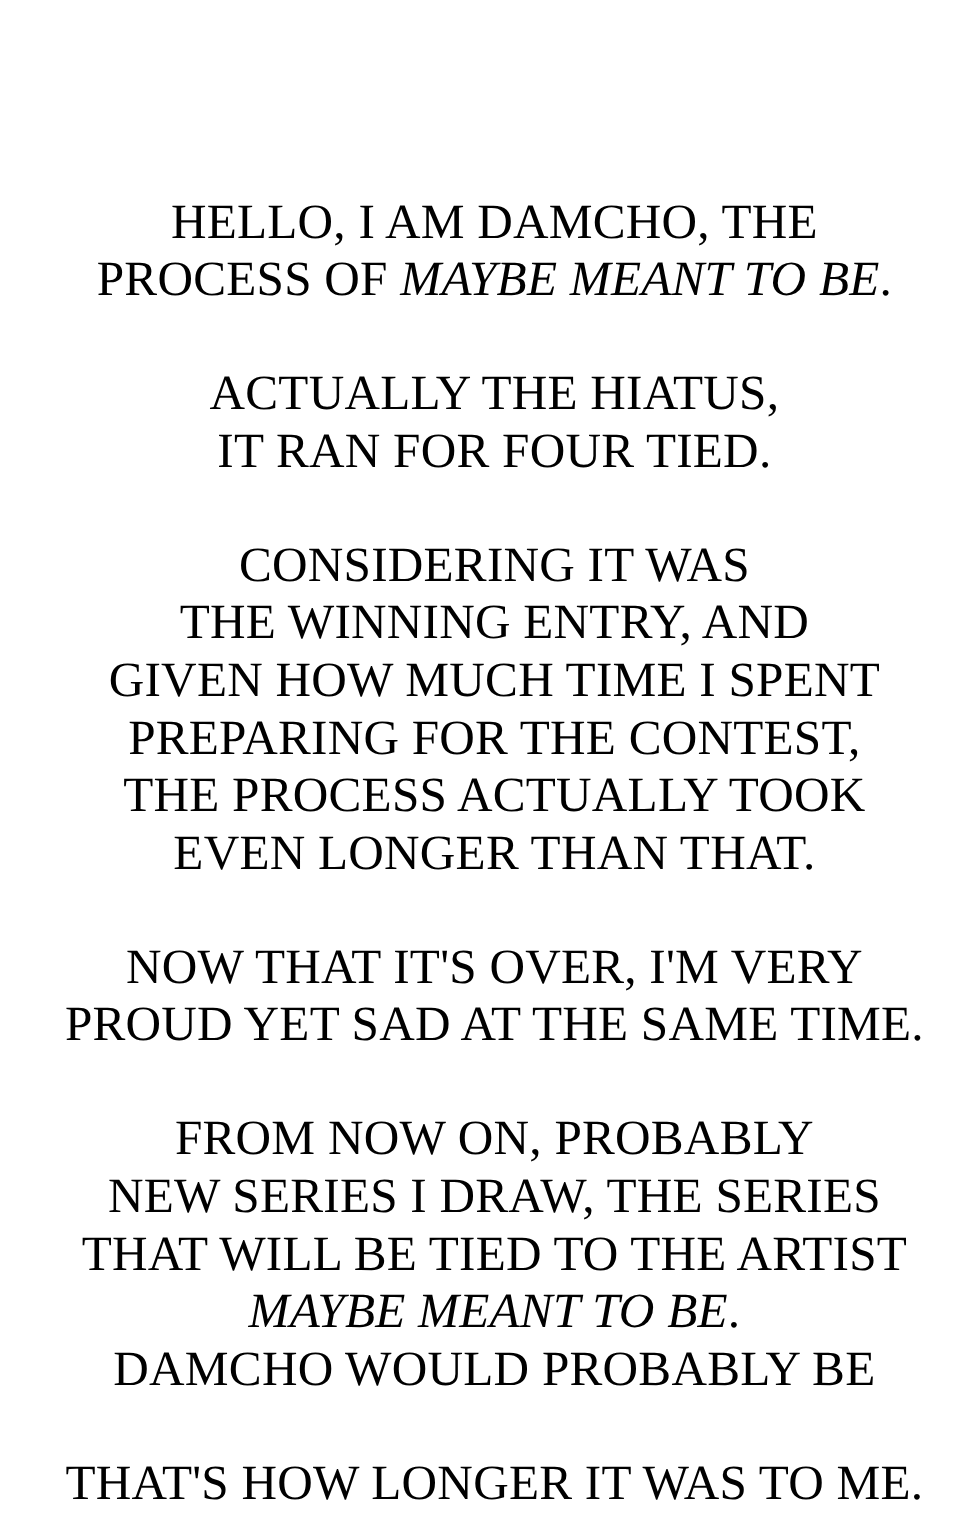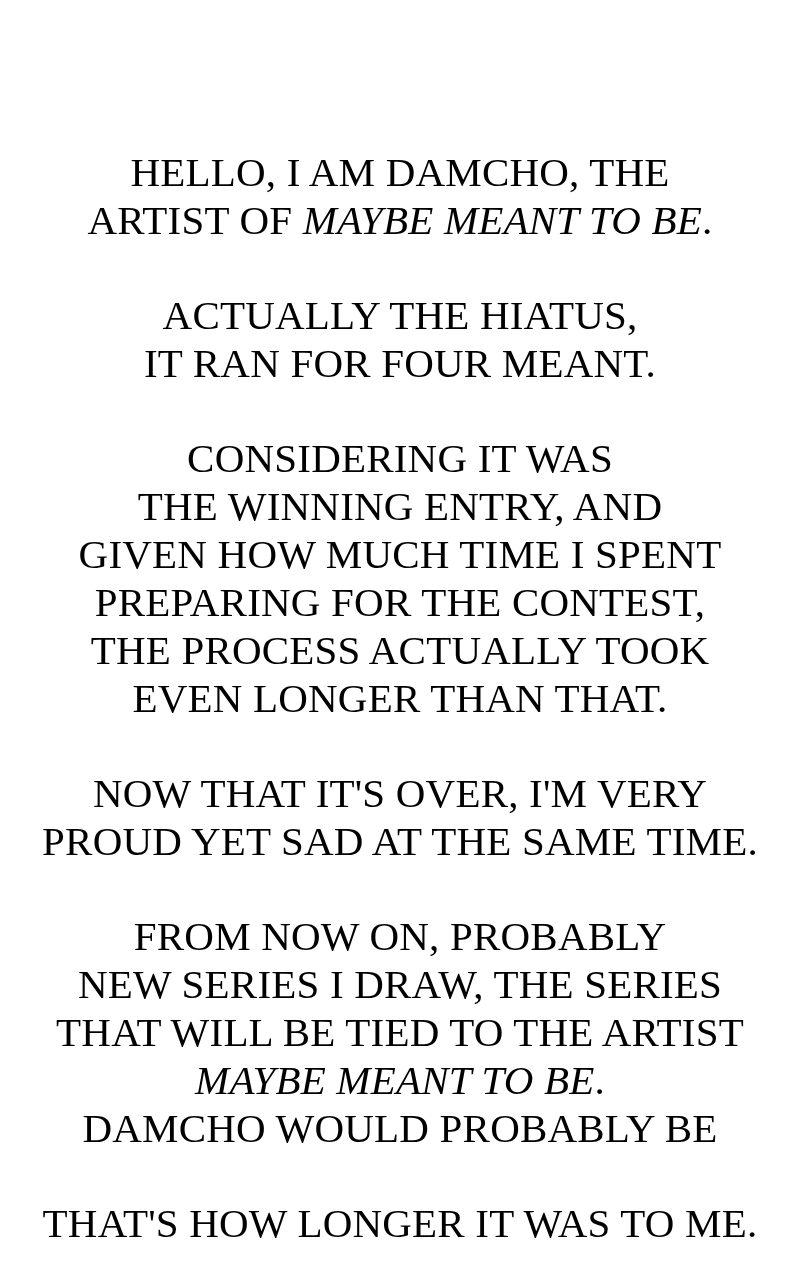--- a/index.html
+++ b/index.html
@@ -29,40 +29,40 @@
   .spacer-top {
     height: 148px;
     flex: none;
   }
   .para {
     width: 100%;
     text-align: center;
     font-size: 41px;
     line-height: 48px;
     letter-spacing: 0.2px;
-    margin: 0;
+    margin: 12px;
     white-space: pre-line;
   }
   .para + .para {
     margin-top: 47px;
   }
   .italic {
     font-style: italic;
     font-weight: normal;
   }
   .line {
     display: block;
   }
 </style>
 </head>
 <body>
 
 <div class="page">
   <div class="spacer-top"></div>
   <div id="paragraphs">
-      <div class="para"><span class="line"><span>HELLO, I AM DAMCHO, THE</span></span><span class="line"><span>ARTIST OF </span><span class="italic">MAYBE MEANT TO BE</span><span>.</span></span></div>
-      <div class="para"><span class="line"><span>ACTUALLY THE HIATUS,</span></span><span class="line"><span>IT RAN FOR FOUR MEANT.</span></span></div>
+      <div class="para"><span class="line"><span>HELLO, I AM DAMCHO, THE</span></span><span class="line"><span>PROCESS OF </span><span class="italic">MAYBE MEANT TO BE</span><span>.</span></span></div>
+      <div class="para"><span class="line"><span>ACTUALLY THE HIATUS,</span></span><span class="line"><span>IT RAN FOR FOUR TIED.</span></span></div>
       <div class="para"><span class="line"><span>CONSIDERING IT WAS</span></span><span class="line"><span>THE WINNING ENTRY, AND</span></span><span class="line"><span>GIVEN HOW MUCH TIME I SPENT</span></span><span class="line"><span>PREPARING FOR THE CONTEST,</span></span><span class="line"><span>THE PROCESS ACTUALLY TOOK</span></span><span class="line"><span>EVEN LONGER THAN THAT.</span></span></div>
       <div class="para"><span class="line"><span>NOW THAT IT'S OVER, I'M VERY</span></span><span class="line"><span>PROUD YET SAD AT THE SAME TIME.</span></span></div>
       <div class="para"><span class="line"><span>FROM NOW ON, PROBABLY</span></span><span class="line"><span>NEW SERIES I DRAW, THE SERIES</span></span><span class="line"><span>THAT WILL BE TIED TO THE ARTIST</span></span><span class="line"><span class="italic">MAYBE MEANT TO BE</span><span>.</span></span><span class="line"><span>DAMCHO WOULD PROBABLY BE</span></span></div>
       <div class="para"><span class="line"><span>THAT'S HOW LONGER IT WAS TO ME.</span></span></div>
     </div>
 </div>
 
 </body></html>

